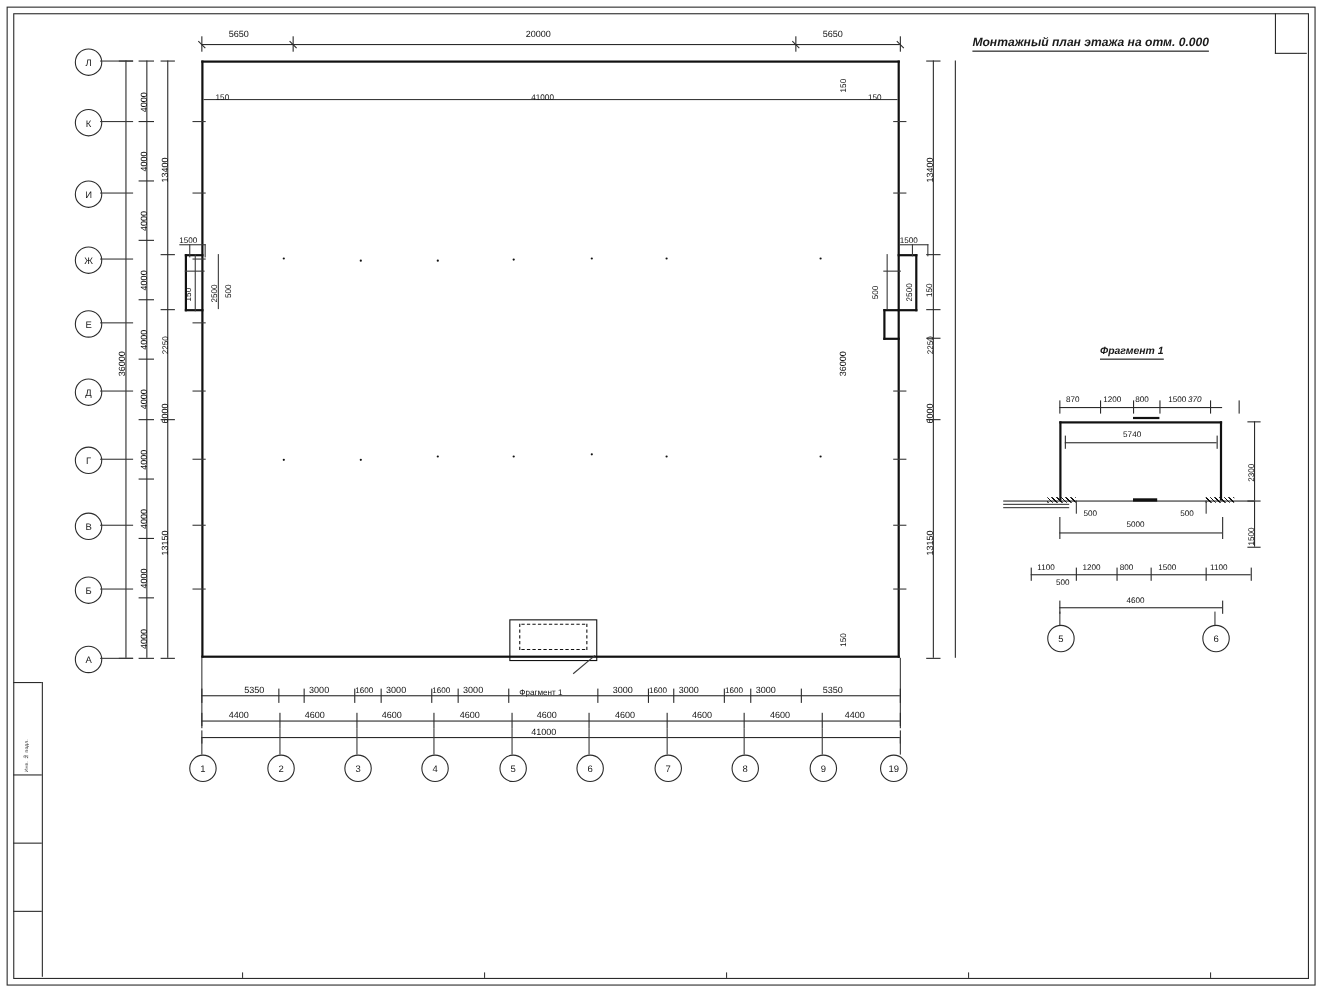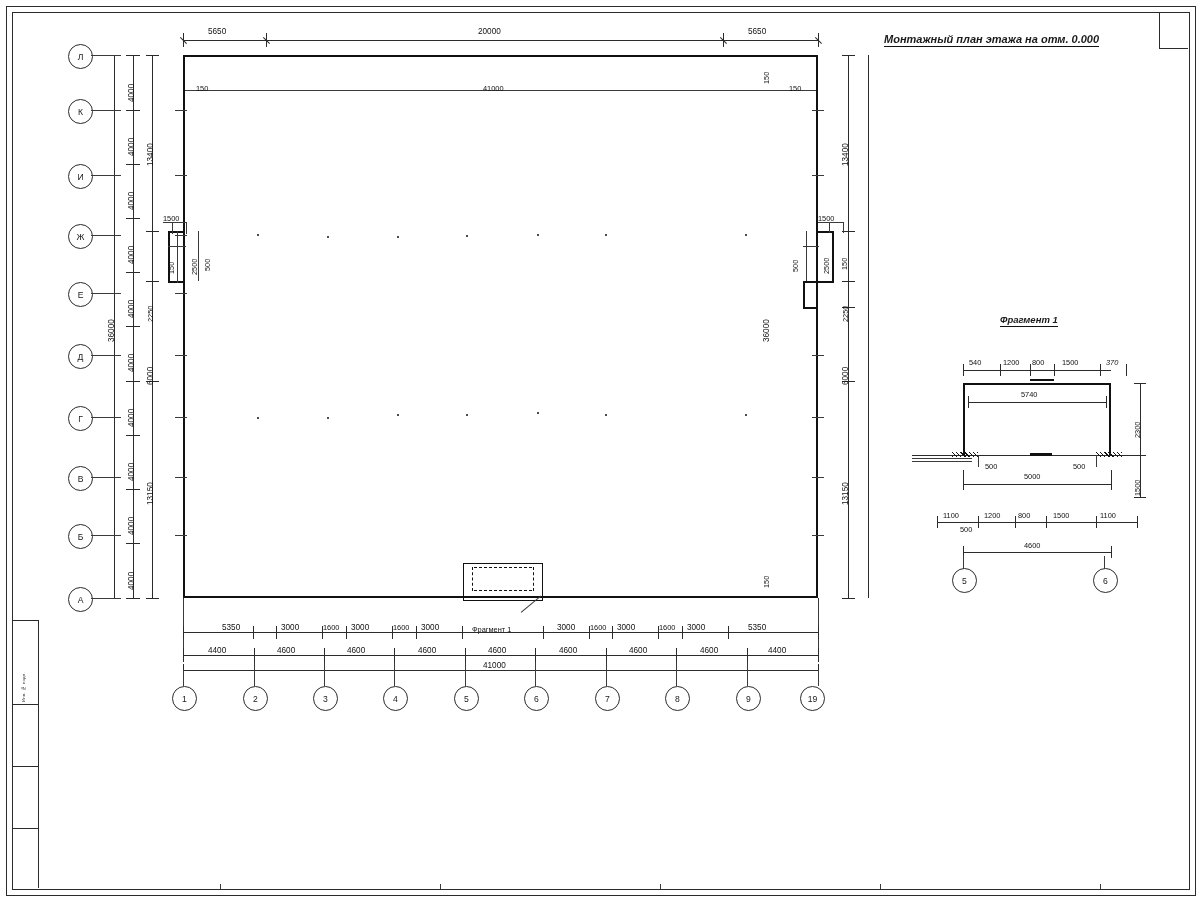--- a/index.html
+++ b/index.html
@@ -334,25 +334,25 @@
   <div class="hatch" style="left:1096px;top:452px;width:26px;height:5px;"></div>
   <div class="wall" style="left:1030px;top:453px;width:22px;height:3px;"></div>
 
   <div class="hline" style="left:963px;top:370px;width:148px;"></div>
   <div class="vline" style="left:963px;top:364px;height:12px;"></div>
   <div class="vline" style="left:1000px;top:364px;height:12px;"></div>
   <div class="vline" style="left:1030px;top:364px;height:12px;"></div>
   <div class="vline" style="left:1054px;top:364px;height:12px;"></div>
   <div class="vline" style="left:1100px;top:364px;height:12px;"></div>
   <div class="vline" style="left:1126px;top:364px;height:12px;"></div>
-  <div class="lbl sm" style="left:969px;top:358px;">540</div>
+  <div class="lbl sm" style="left:969px;top:358px;">870</div>
   <div class="lbl sm" style="left:1003px;top:358px;">1200</div>
   <div class="lbl sm" style="left:1032px;top:358px;">800</div>
   <div class="lbl sm" style="left:1062px;top:358px;">1500</div>
-  <div class="lbl sm" style="left:1106px;top:358px;font-style:italic;">370</div>
+  <div class="lbl sm" style="left:1080px;top:358px;font-style:italic;">370</div>
 
   <div class="hline" style="left:968px;top:402px;width:138px;"></div>
   <div class="vline" style="left:968px;top:396px;height:12px;"></div>
   <div class="vline" style="left:1106px;top:396px;height:12px;"></div>
   <div class="lbl sm" style="left:1021px;top:390px;">5740</div>
 
   <div class="lbl sm" style="left:985px;top:462px;">500</div>
   <div class="lbl sm" style="left:1073px;top:462px;">500</div>
   <div class="vline thin" style="left:978px;top:455px;height:12px;"></div>
   <div class="vline thin" style="left:1096px;top:455px;height:12px;"></div>

